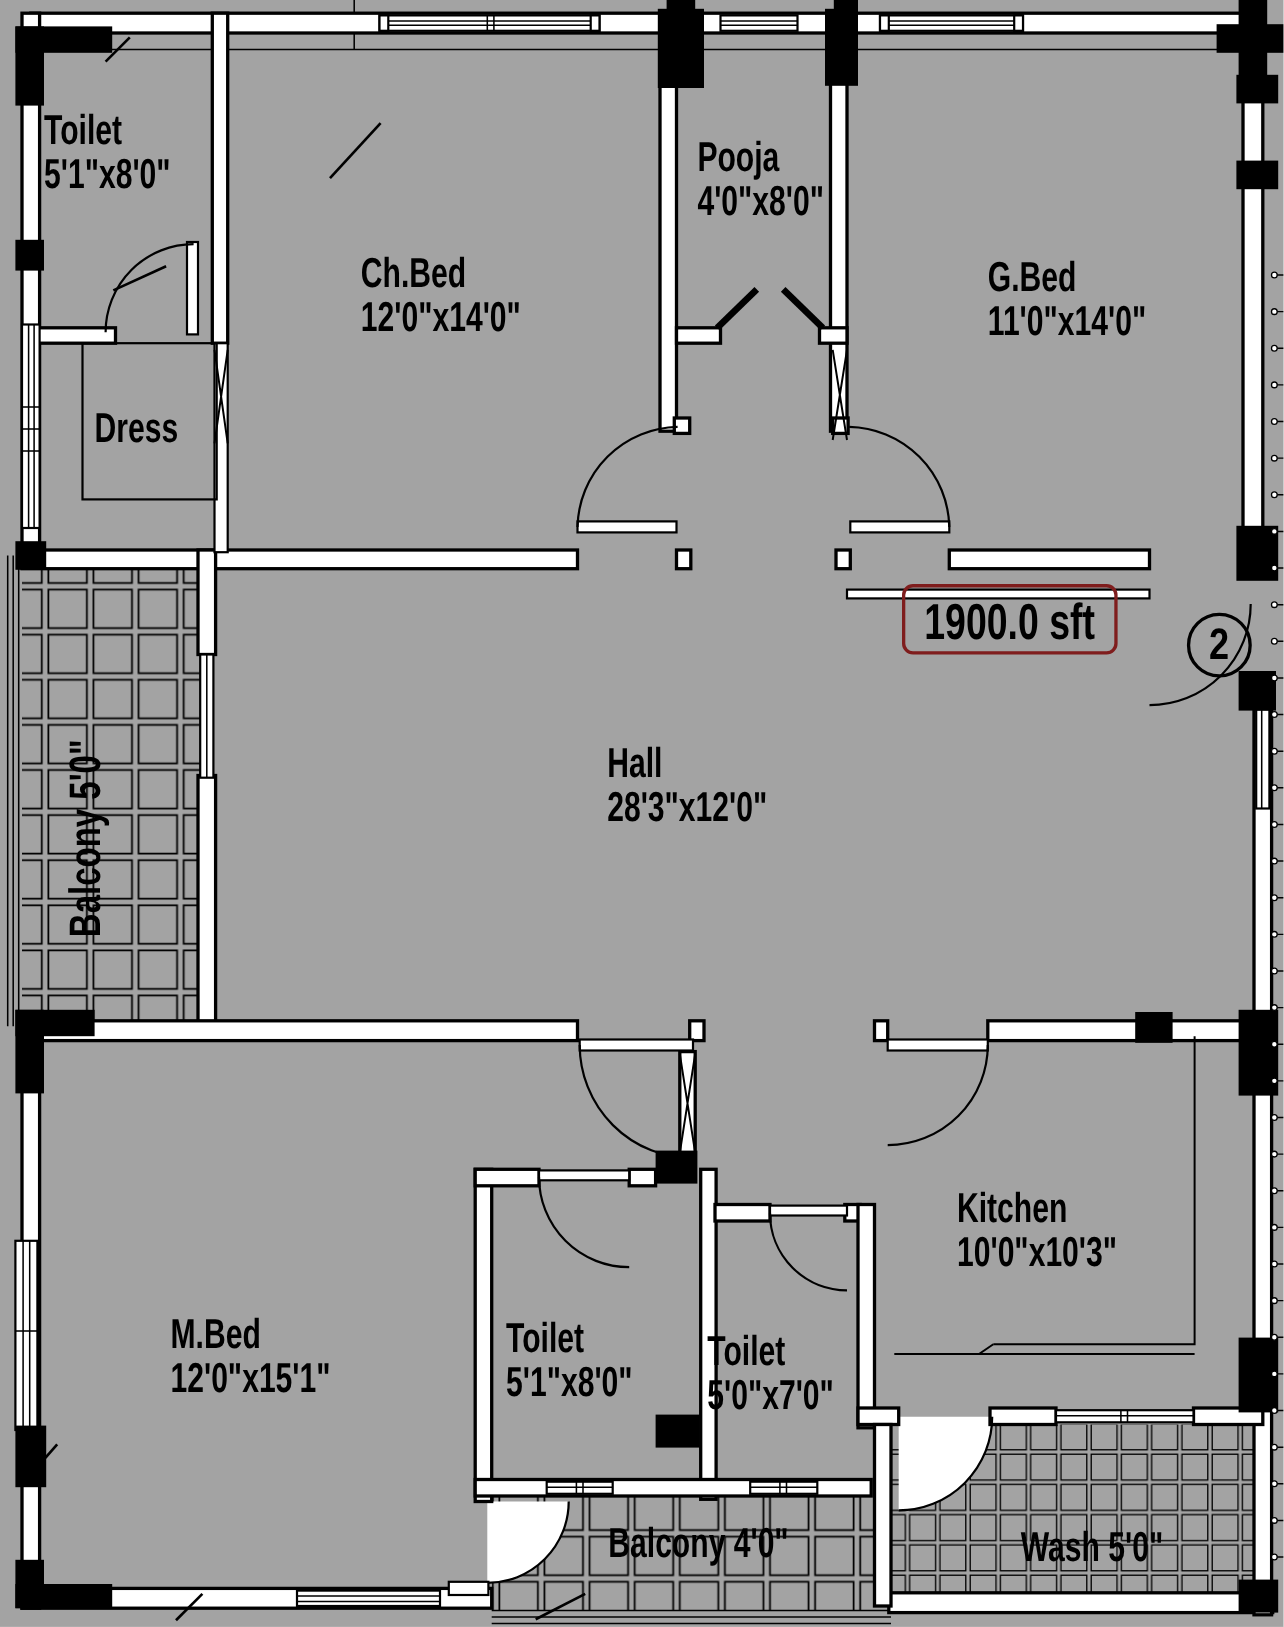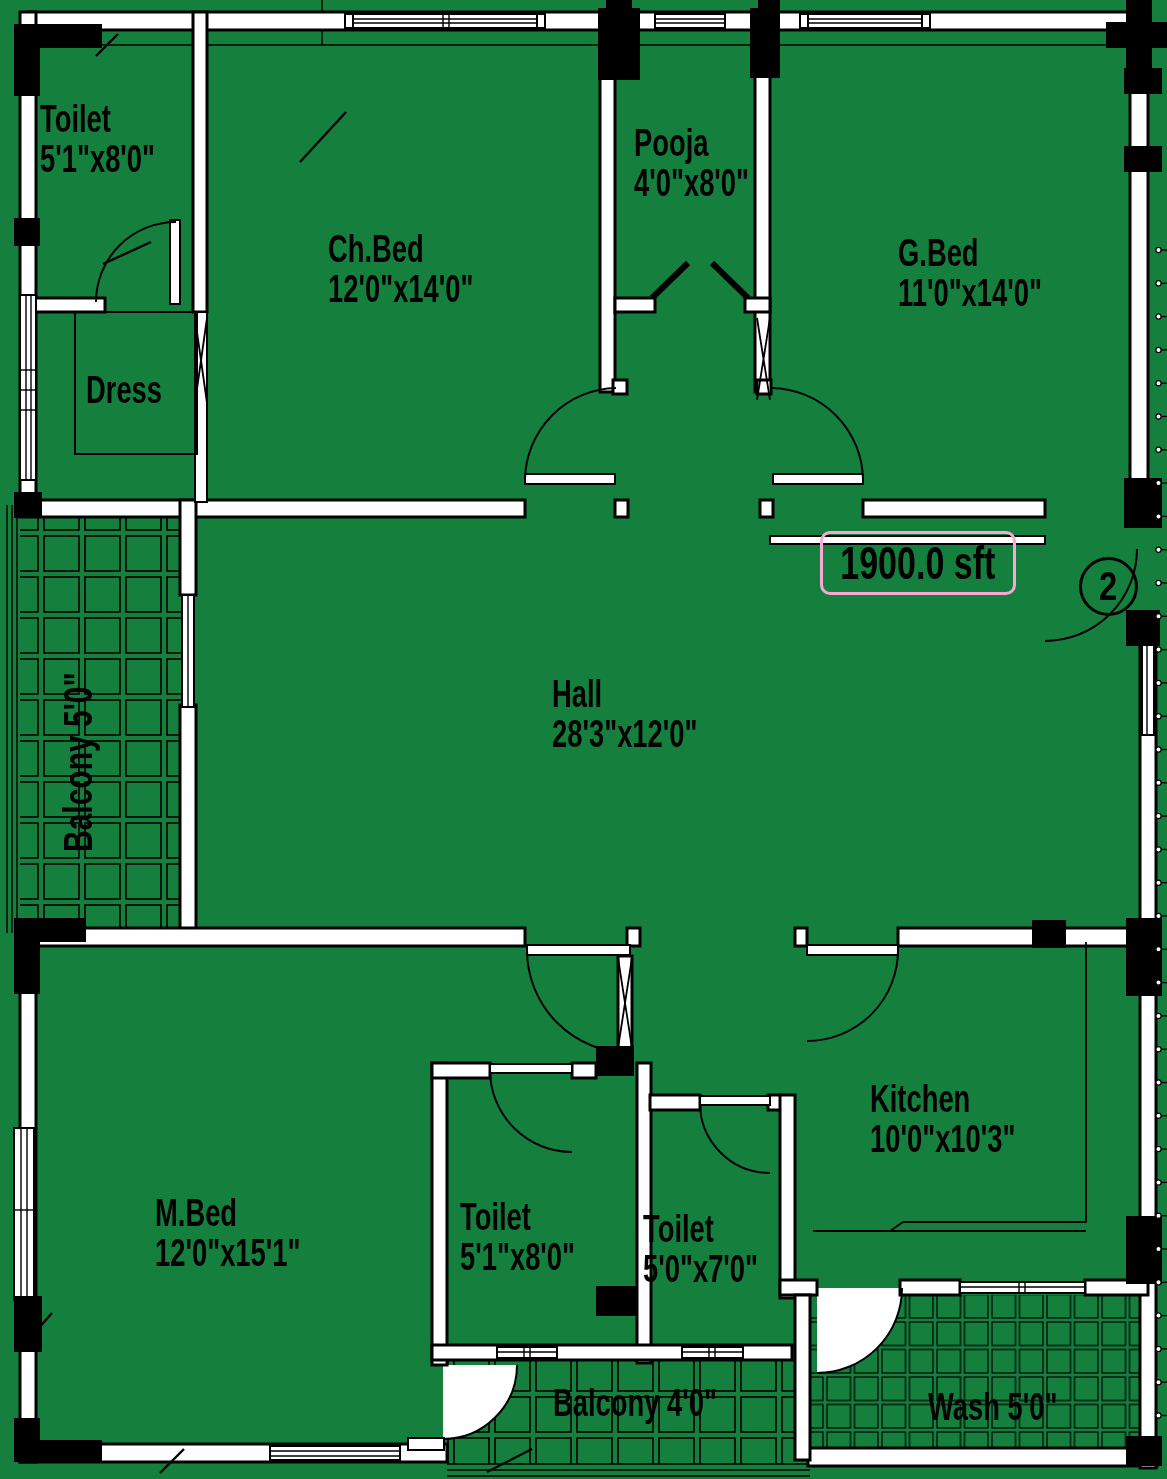--- a/index.html
+++ b/index.html
@@ -1,35 +1,35 @@
 <!DOCTYPE html>
 <html><head>
 <meta charset="utf-8">
 <style>
   html,body{margin:0;padding:0;background:#ffffff;}
-  #plan-wrap{position:relative;width:1167px;height:1479px;background:#15803d;overflow:hidden;
+  #plan-wrap{position:relative;width:1167px;height:1479px;background:#a3a3a3;overflow:hidden;
              font-family:"Liberation Sans",sans-serif;}
   #plan-svg{position:absolute;left:0;top:0;}
   
   .w{fill:#ffffff;stroke:#000;stroke-width:3;}
   .w2{fill:#ffffff;stroke:#000;stroke-width:2;}
   .blk{fill:#000;stroke:none;}
   .arc{fill:none;stroke:#000;stroke-width:2;}
   .thin{fill:none;stroke:#000;stroke-width:1.4;}
   .xmark{fill:none;stroke:#000;stroke-width:1.8;}
   .slash{fill:none;stroke:#000;stroke-width:2.4;}
   .dleaf{fill:none;stroke:#000;stroke-width:6;}
   .counter{fill:none;stroke:#000;stroke-width:1.8;}
   
   .lbl{position:absolute;color:#000;font-weight:700;font-size:38px;line-height:1.05;
        white-space:nowrap;transform:scaleX(0.72);transform-origin:left top;}
   .lbl-vert{position:absolute;color:#000;font-weight:700;font-size:40px;line-height:1;
        white-space:nowrap;transform:rotate(-90deg) scaleX(0.75);transform-origin:left top;}
   .badge{position:absolute;left:820px;top:531px;width:190px;height:58px;
-       border:3px solid #f9a8d4;border-radius:10px;display:flex;align-items:center;justify-content:center;}
+       border:3px solid #7f1d1d;border-radius:10px;display:flex;align-items:flex-end;justify-content:center;}
   .badge span{font-weight:700;font-size:46px;transform:scaleX(0.74);white-space:nowrap;}
   .unit-circle{position:absolute;left:1079px;top:557px;width:53px;height:53px;border:3px solid #000;
        border-radius:50%;display:flex;align-items:center;justify-content:center;}
   .unit-circle span{font-weight:700;font-size:40px;transform:scaleX(0.82);}
 </style>
 </head>
 <body>
 
 <div id="plan-wrap">
 

